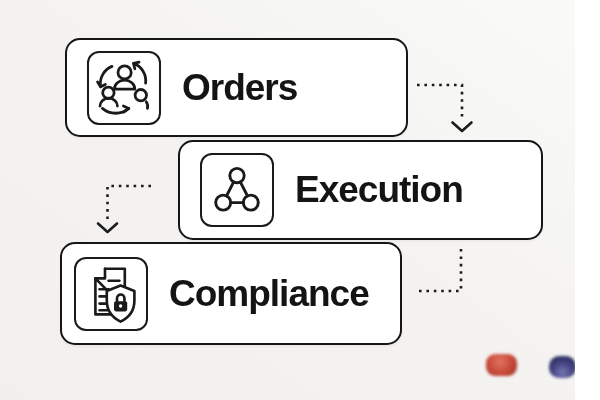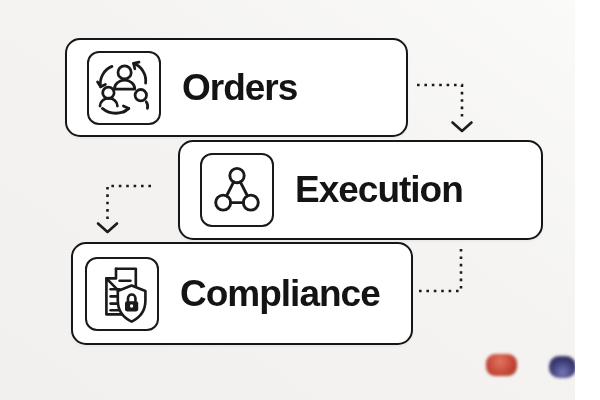--- a/index.html
+++ b/index.html
@@ -21,21 +21,21 @@
     border-radius: 15px;
     display: flex;
     align-items: center;
     padding-left: 20px;
     gap: 21px;
     box-sizing: border-box;
     box-shadow: 0 2px 2px rgba(0,0,0,0.04);
   }
   .node-orders     { left: 65px;  top: 38px;  width: 343px; height: 99px;  }
   .node-execution  { left: 158px; top: 140px; width: 365px; height: 100px; margin-left: 20px; }
-  .node-compliance { left: 71px;  top: 242px; width: 342px; height: 103px; padding-left: 12px; }
+  .node-compliance { left: 60px;  top: 242px; width: 342px; height: 103px; padding-left: 12px; }
   .icon-frame {
     width: 74px;
     height: 74px;
     border: 2.5px solid #1a1a1a;
     border-radius: 12px;
     box-sizing: border-box;
     display: flex;
     align-items: center;
     justify-content: center;
     background: #ffffff;

